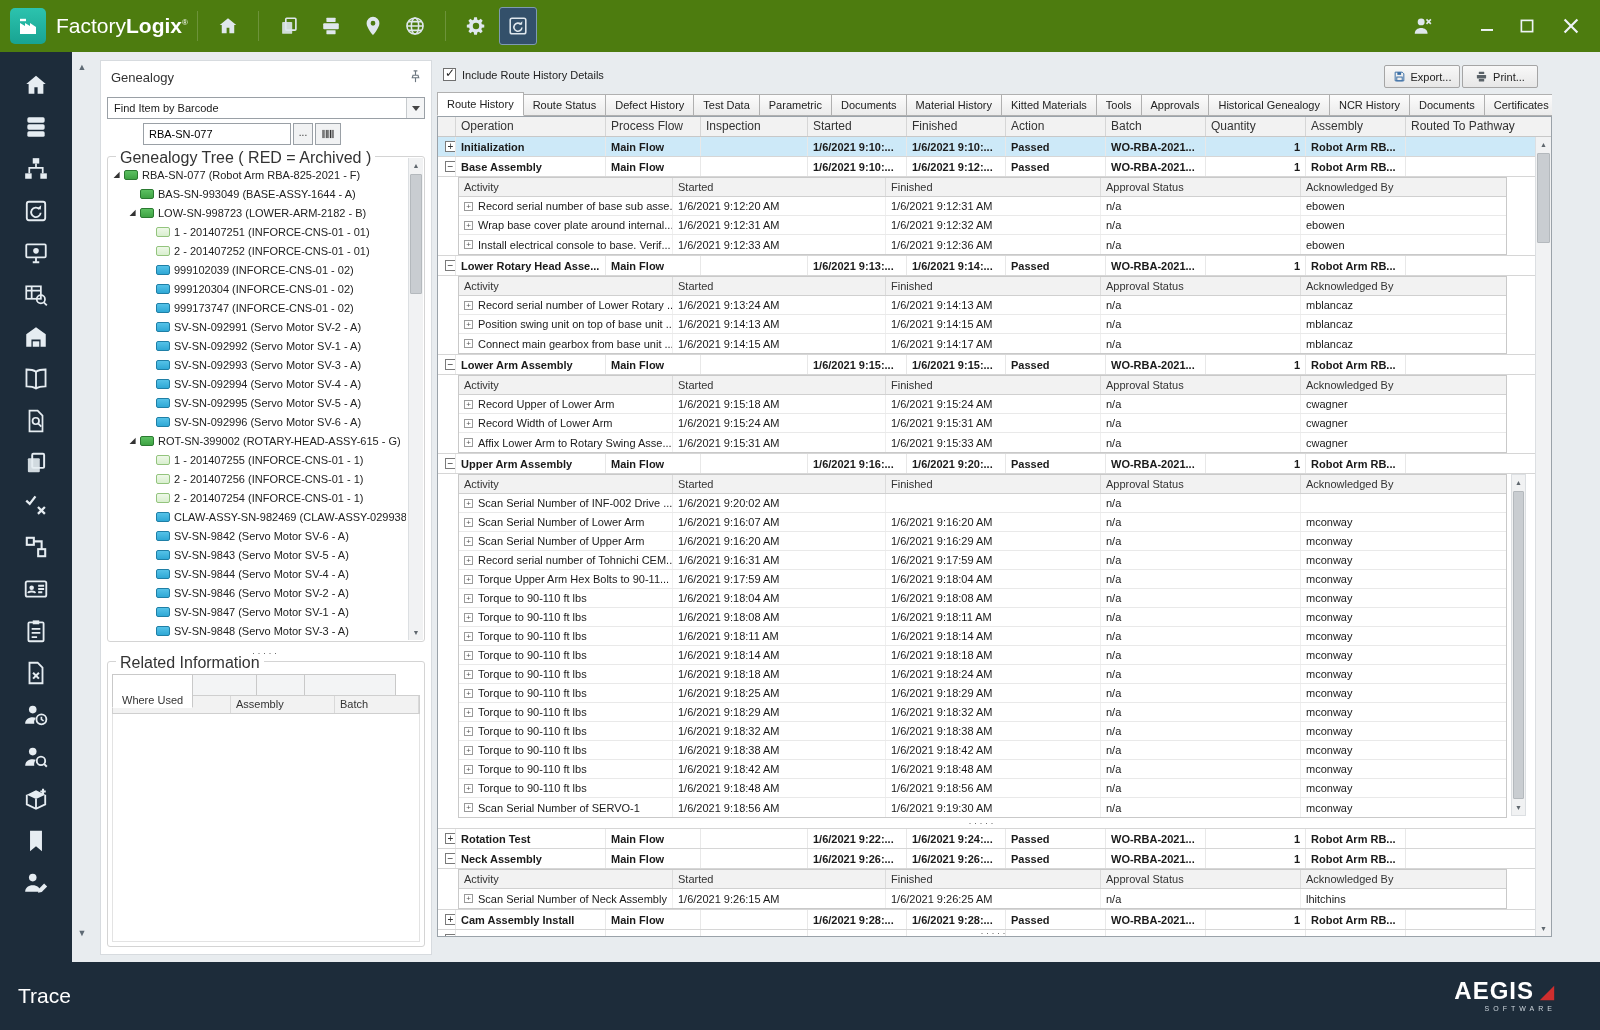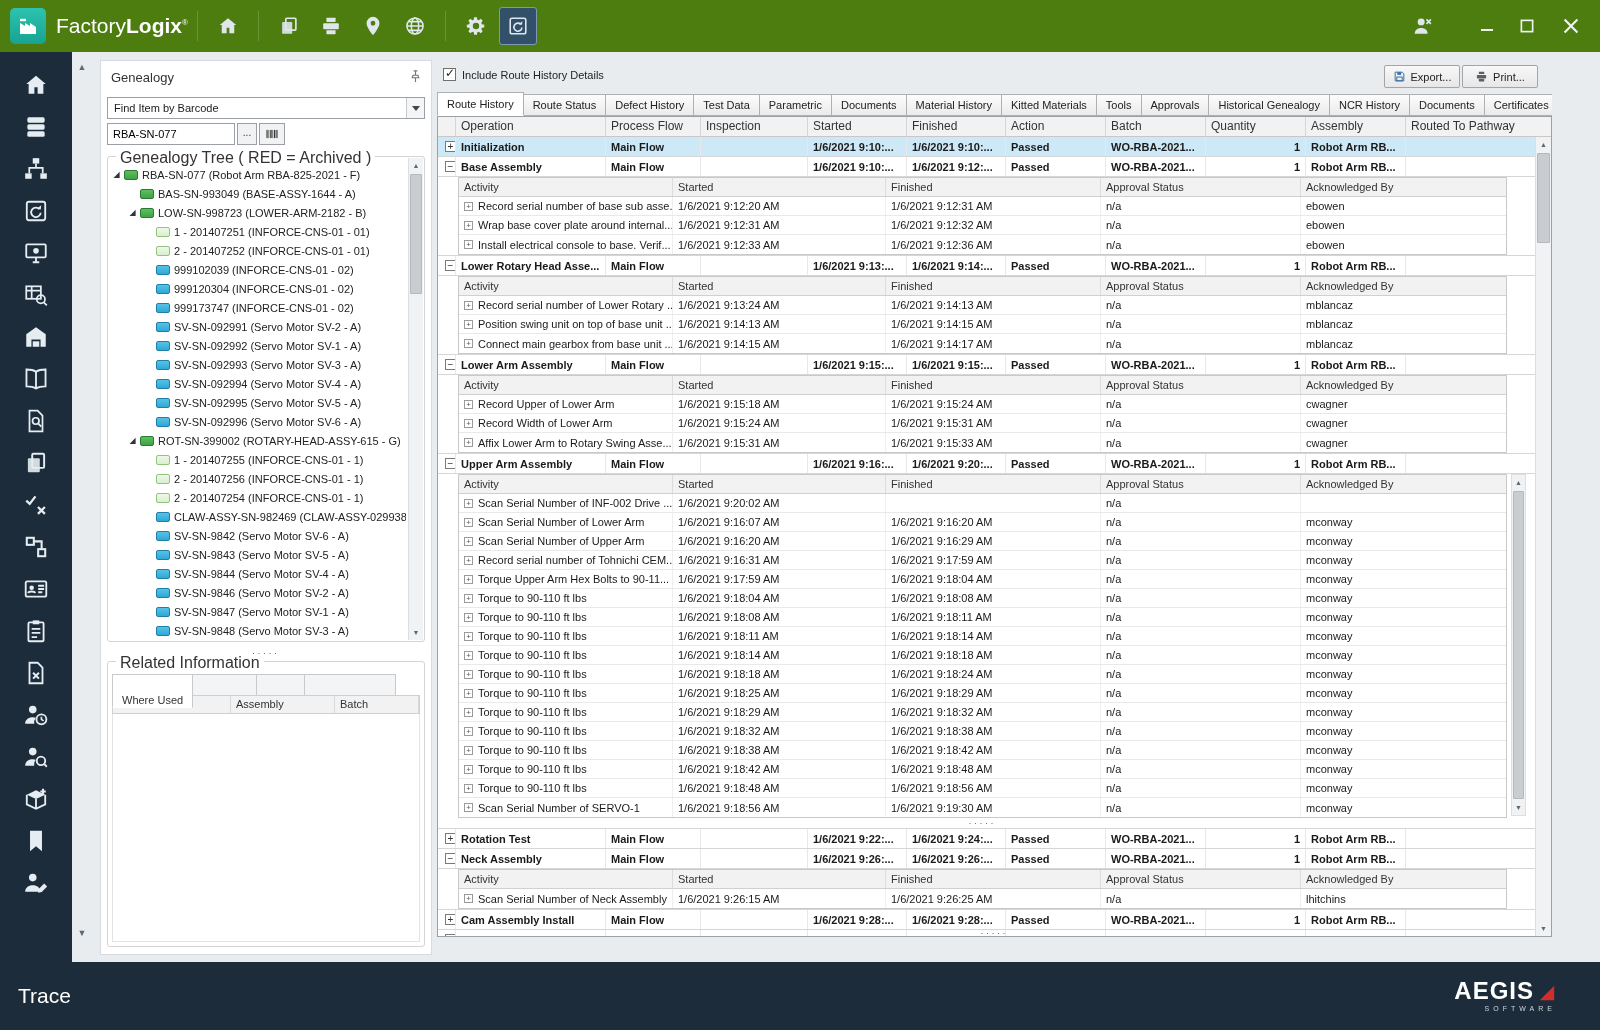--- a/index.html
+++ b/index.html
@@ -47,22 +47,22 @@
   .pin { position:absolute; top:8px; right:8px; width:15px; height:15px; color:#6d7780; cursor:pointer; }
   .gen-select { position:absolute; top:36px; left:6px; right:6px; height:22px;
     border:1px solid #9aa0a6; background:#fff; display:flex; align-items:center;
     font-size:11px; cursor:pointer; }
   .gen-select .txt { flex:1; padding:0 6px; }
   .dd-btn { width:18px; height:100%; border-left:1px solid #c6cacd; background:#f4f5f6;
     display:flex; align-items:center; justify-content:center; }
   .dd-arrow { width:0; height:0; border-left:4px solid transparent; border-right:4px solid transparent;
     border-top:5px solid #444; }
   .gen-input-row { position:absolute; top:62px; left:6px; right:6px; height:22px; display:flex; gap:2px; }
-  .bar-input { width:128px; height:22px; border:1px solid #9aa0a6; font-size:11px;
-    padding:0 5px; font-family:inherit; }
+  .bar-input { width:148px; height:22px; border:1px solid #9aa0a6; font-size:11px;
+    padding:0 5px; font-family:inherit;margin-left:36px; }
   .mini-btn { width:20px; height:22px; border:1px solid #9aa0a6; background:#f1f2f3;
     font-size:10px; line-height:18px; text-align:center; cursor:pointer; color:#333; }
   .bc-btn { width:26px; height:22px; border:1px solid #9aa0a6; background:#f1f2f3;
     padding:3px 4px; color:#333; cursor:pointer; }
   .groupbox { position:absolute; left:6px; right:6px; border:1px solid #d4d4d4; border-radius:3px; background:#fff; }
   #tree-box { top:95px; height:486px; }
   .gb-label { position:absolute; top:-8px; left:8px; background:#fff; padding:0 4px;
     font-size:16px; color:#333; white-space:nowrap; }
   #tree { position:absolute; top:8px; left:2px; right:18px; bottom:2px; overflow:hidden; }
   .tree-row { height:19px; display:flex; align-items:center; white-space:nowrap; cursor:default; }

